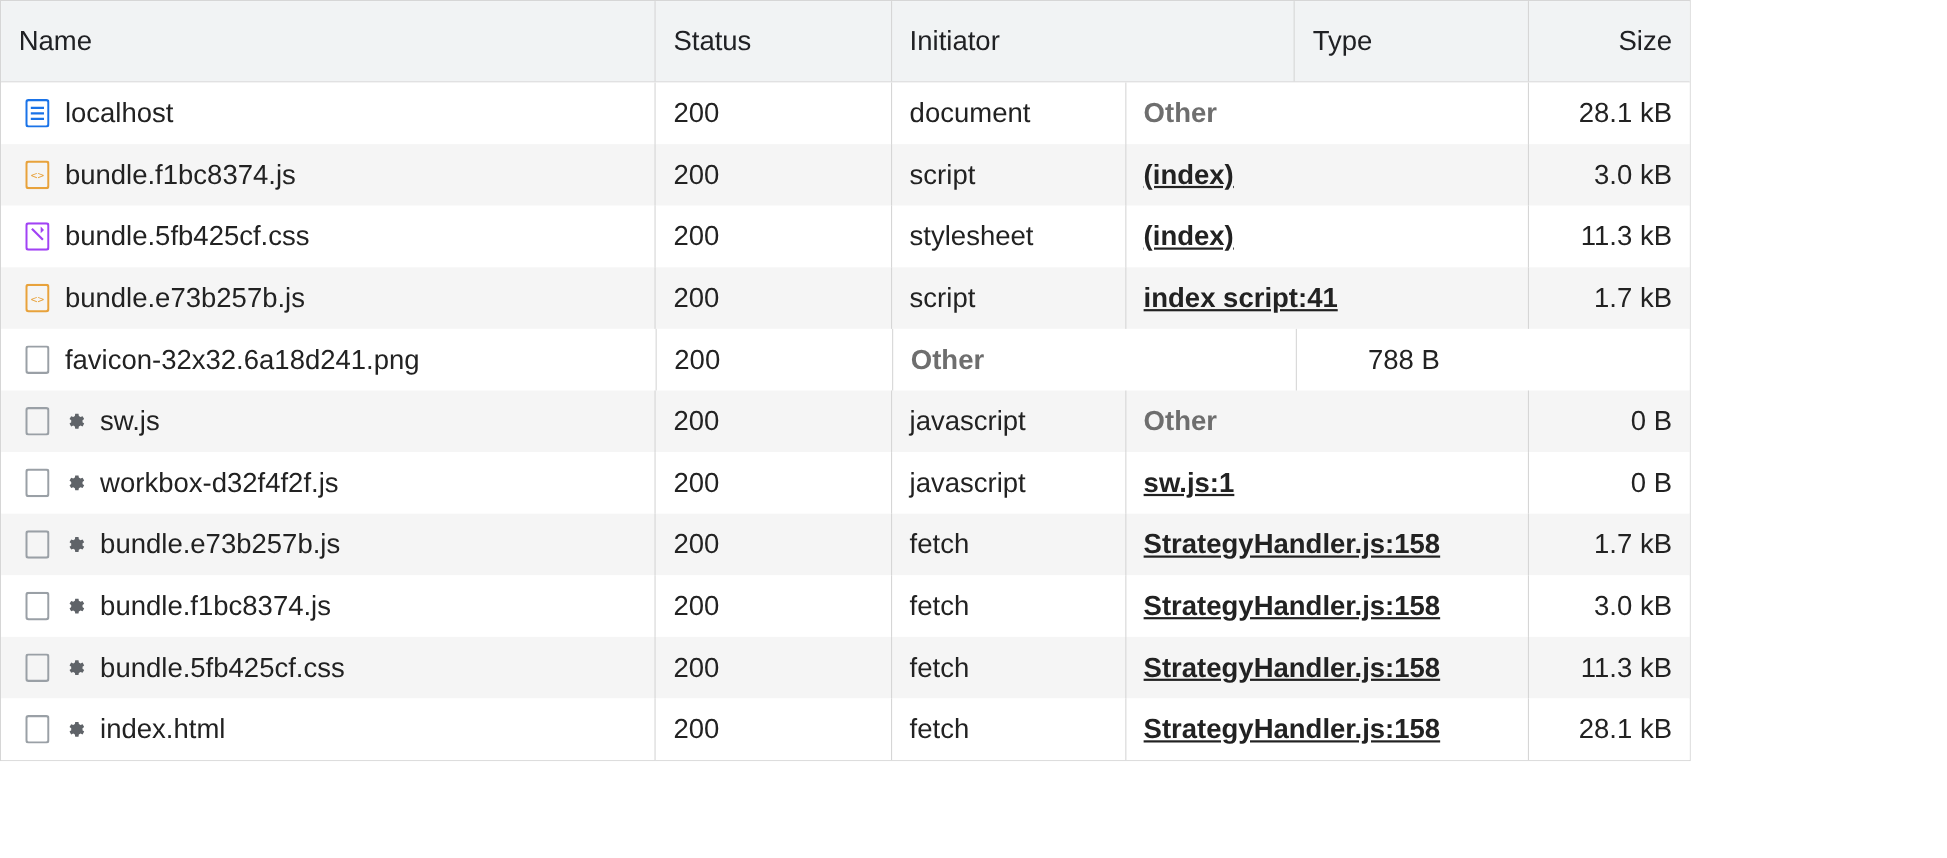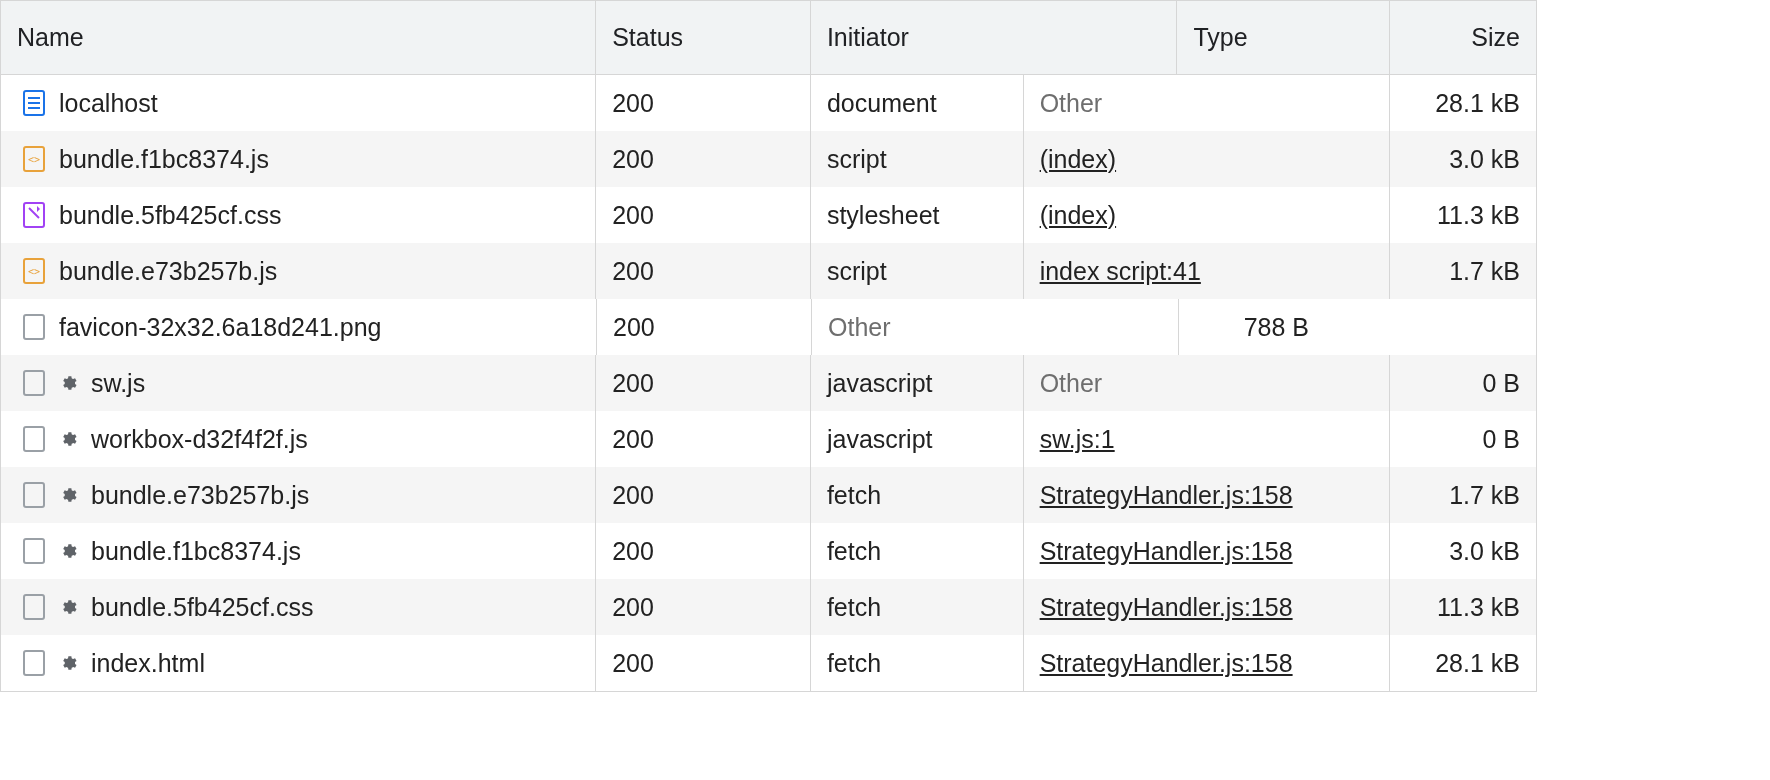--- a/index.html
+++ b/index.html
@@ -38,21 +38,21 @@
     padding: 0 16px;
     display: flex;
     align-items: center;
     overflow: hidden;
     white-space: nowrap;
   }
   .cell:last-child { border-right: none; }
   .col-name { width: 596px; padding-left: 20px; gap: 12px; }
   .col-status { width: 215px; }
   .col-type { width: 213px; }
-  .col-initiator { width: 367px; }
+  .col-initiator { width: 367px; font-weight: bold; }
   .col-size { width: 146px; justify-content: flex-end; text-align: left; }
   .header-row .col-name { padding-left: 16px; }
   .icon {
     width: 26px;
     height: 26px;
     flex: 0 0 26px;
     display:flex;
     align-items:center;
     justify-content:center;
   }

